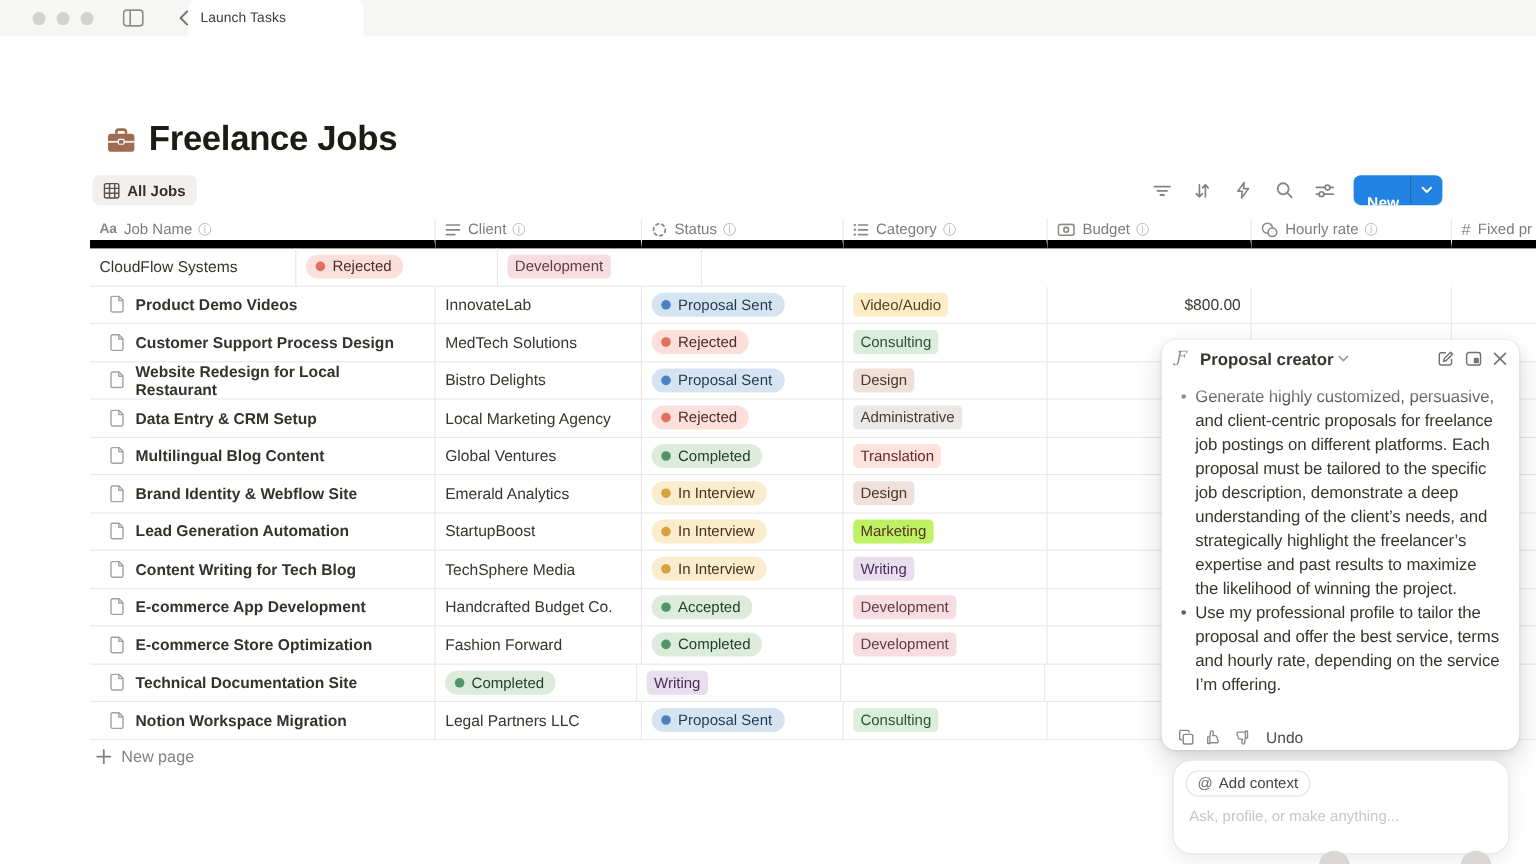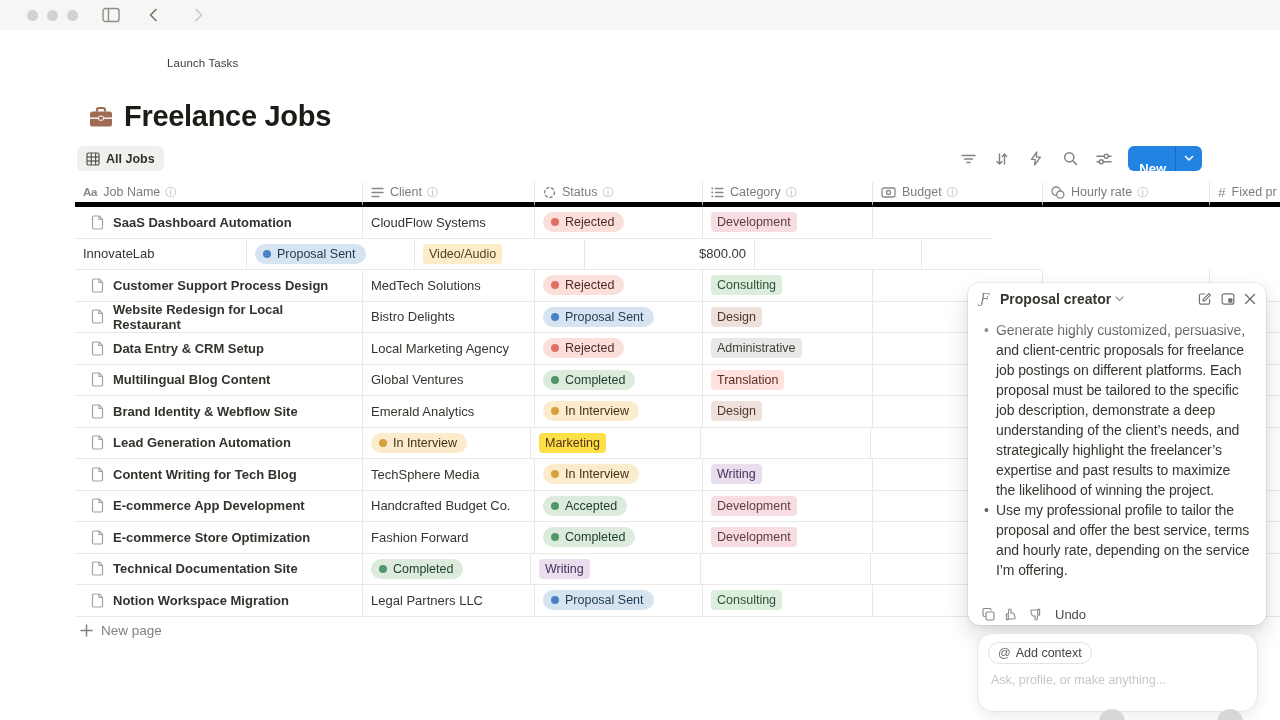--- a/index.html
+++ b/index.html
@@ -10,21 +10,21 @@
   }
   
   .topbar { position:absolute; left:0; top:0; width:1280px; height:30px; background:#f6f6f4; }
   .traffic { position:absolute; top:9.5px; width:11px; height:11px; border-radius:50%; background:#d3d2d0; }
   .t1{left:27px}.t2{left:47px}.t3{left:67px}
   .tb-icon { position:absolute; top:7px; color:#8f8e8b; }
   .sidebar-toggle { left:102px; }
   .nav-back { left:146px; color:#73726f; }
   .nav-fwd { left:190px; color:#c9c8c6; }
   .tab { position:absolute; left:157px; top:0; width:146px; height:30px; background:#ffffff;
-         border-radius:6px 6px 0 0; display:flex; align-items:center; padding-left:10px;margin-top:48px; }
+         border-radius:6px 6px 0 0; display:flex; align-items:center; padding-left:10px; }
   .tab-label { font-size:11.5px; color:#3f3d39; letter-spacing:.1px; }
 
   
   .title-row { position:absolute; left:88px; top:100px; display:flex; align-items:center; gap:10px; }
   .page-title { font-size:29px; font-weight:700; color:#1d1b16; letter-spacing:-.3px; }
   .views-row { position:absolute; left:77px; top:146px; }
   .view-pill { display:inline-flex; align-items:center; gap:6px; height:25px; padding:0 9px;
                background:#f1f0ef; border-radius:6px; }
   .view-pill span { font-size:12.5px; font-weight:600; color:#32302c; }
   .tools { position:absolute; top:146px; right:78px; display:flex; align-items:center; gap:10px; }
@@ -35,21 +35,21 @@
   .new-btn .nb-div { width:1px; height:25px; background:rgba(0,0,0,.18); }
   .new-btn .nb-chev { padding:0 8px; color:#fff; display:flex; }
 
   
   .table { position:absolute; left:75px; top:182px; width:1205px; overflow:hidden; }
   .trow { display:flex; width:1255px; }
   .hrow { height:25px; }
   .drow { height:31.5px; border-bottom:0; }
   .cell { display:flex; align-items:center; padding:0 8px; flex:none;
           border-bottom:1px solid #e9e9e7; }
-  .hrow .cell { border-bottom:5px solid #000000; }
+  .hrow .cell { border-bottom:7px solid #000000; }
   .c0{width:288px}.c1{width:172px}.c2{width:168px}.c3{width:170px}
   .c4{width:170px; justify-content:flex-end;}
   .c5{width:167px; justify-content:flex-end;}
   .c6{width:120px; justify-content:flex-end;}
   .cell.vb { border-right:1px solid #e9e9e7; }
   .hrow .cell { color:#7d7c78; font-size:12.5px; justify-content:flex-start; gap:6px; }
   .hicon { display:flex; align-items:center; color:#8a8985; flex:none; }
   .aa { font-size:11.5px; font-weight:600; color:#8a8985; letter-spacing:-.2px; }
   .hash { font-size:13.5px; font-weight:500; color:#8a8985; }
   .info-i { font-size:11px; color:#b3b2af; margin-left:-1px; }
@@ -260,44 +260,44 @@
         <span class="info-i">ⓘ</span>
       </div>
       <div class="cell c6">
         <span class="hicon">
           <span class="hash">#</span>
         </span>
         <span>Fixed pr</span>
       </div>
     </div>
     <div class="trow drow">
-      <div class="cell c0 vb name-cell">
-        <svg width="13" height="15" viewBox="0 0 13 15" fill="none" stroke="#a3a29e" stroke-width="1.2" stroke-linejoin="round">
-          <path d="M1.5 2.2 A1.2 1.2 0 0 1 2.7 1 H8.2 L11.5 4.3 V12.8 a1.2 1.2 0 0 1-1.2 1.2 H2.7 a1.2 1.2 0 0 1-1.2-1.2 Z"></path>
-          <path d="M8 1 V4.5 H11.5"></path>
-        </svg>
-        <span>SaaS Dashboard Automation</span>
-      </div>
       <div class="cell c1 vb client-cell">
         <span>CloudFlow Systems</span>
       </div>
       <div class="cell c2 vb">
         <span class="pill" style="background:#fbdfda;color:#4f2b26">
           <span class="dot" style="background:#e16f64"></span>
           <span>Rejected</span>
         </span>
       </div>
       <div class="cell c3 vb">
         <span class="chip" style="background:#f6dde2;color:#613a42">Development</span>
       </div>
       <div class="cell c6 num-cell">
         <span></span>
       </div>
     </div>
     <div class="trow drow">
+      <div class="cell c0 vb name-cell">
+        <svg width="13" height="15" viewBox="0 0 13 15" fill="none" stroke="#a3a29e" stroke-width="1.2" stroke-linejoin="round">
+          <path d="M1.5 2.2 A1.2 1.2 0 0 1 2.7 1 H8.2 L11.5 4.3 V12.8 a1.2 1.2 0 0 1-1.2 1.2 H2.7 a1.2 1.2 0 0 1-1.2-1.2 Z"></path>
+          <path d="M8 1 V4.5 H11.5"></path>
+        </svg>
+        <span>Product Demo Videos</span>
+      </div>
       <div class="cell c1 vb client-cell">
         <span>InnovateLab</span>
       </div>
       <div class="cell c2 vb">
         <span class="pill" style="background:#d6e4f1;color:#1f3a50">
           <span class="dot" style="background:#4a82c6"></span>
           <span>Proposal Sent</span>
         </span>
       </div>
       <div class="cell c3 vb">
@@ -464,28 +464,31 @@
       </div>
     </div>
     <div class="trow drow">
       <div class="cell c0 vb name-cell">
         <svg width="13" height="15" viewBox="0 0 13 15" fill="none" stroke="#a3a29e" stroke-width="1.2" stroke-linejoin="round">
           <path d="M1.5 2.2 A1.2 1.2 0 0 1 2.7 1 H8.2 L11.5 4.3 V12.8 a1.2 1.2 0 0 1-1.2 1.2 H2.7 a1.2 1.2 0 0 1-1.2-1.2 Z"></path>
           <path d="M8 1 V4.5 H11.5"></path>
         </svg>
         <span>Lead Generation Automation</span>
       </div>
+      <div class="cell c1 vb client-cell">
+        <span>StartupBoost</span>
+      </div>
       <div class="cell c2 vb">
         <span class="pill" style="background:#faeccd;color:#453018">
           <span class="dot" style="background:#d6a23d"></span>
           <span>In Interview</span>
         </span>
       </div>
       <div class="cell c3 vb">
-        <span class="chip" style="background:#fde047;color:#53321a">Marketing</span>
+        <span class="chip" style="background:#bef264;color:#53321a">Marketing</span>
       </div>
       <div class="cell c4 vb num-cell">
         <span></span>
       </div>
       <div class="cell c5 vb num-cell">
         <span></span>
       </div>
       <div class="cell c6 num-cell">
         <span></span>
       </div>

